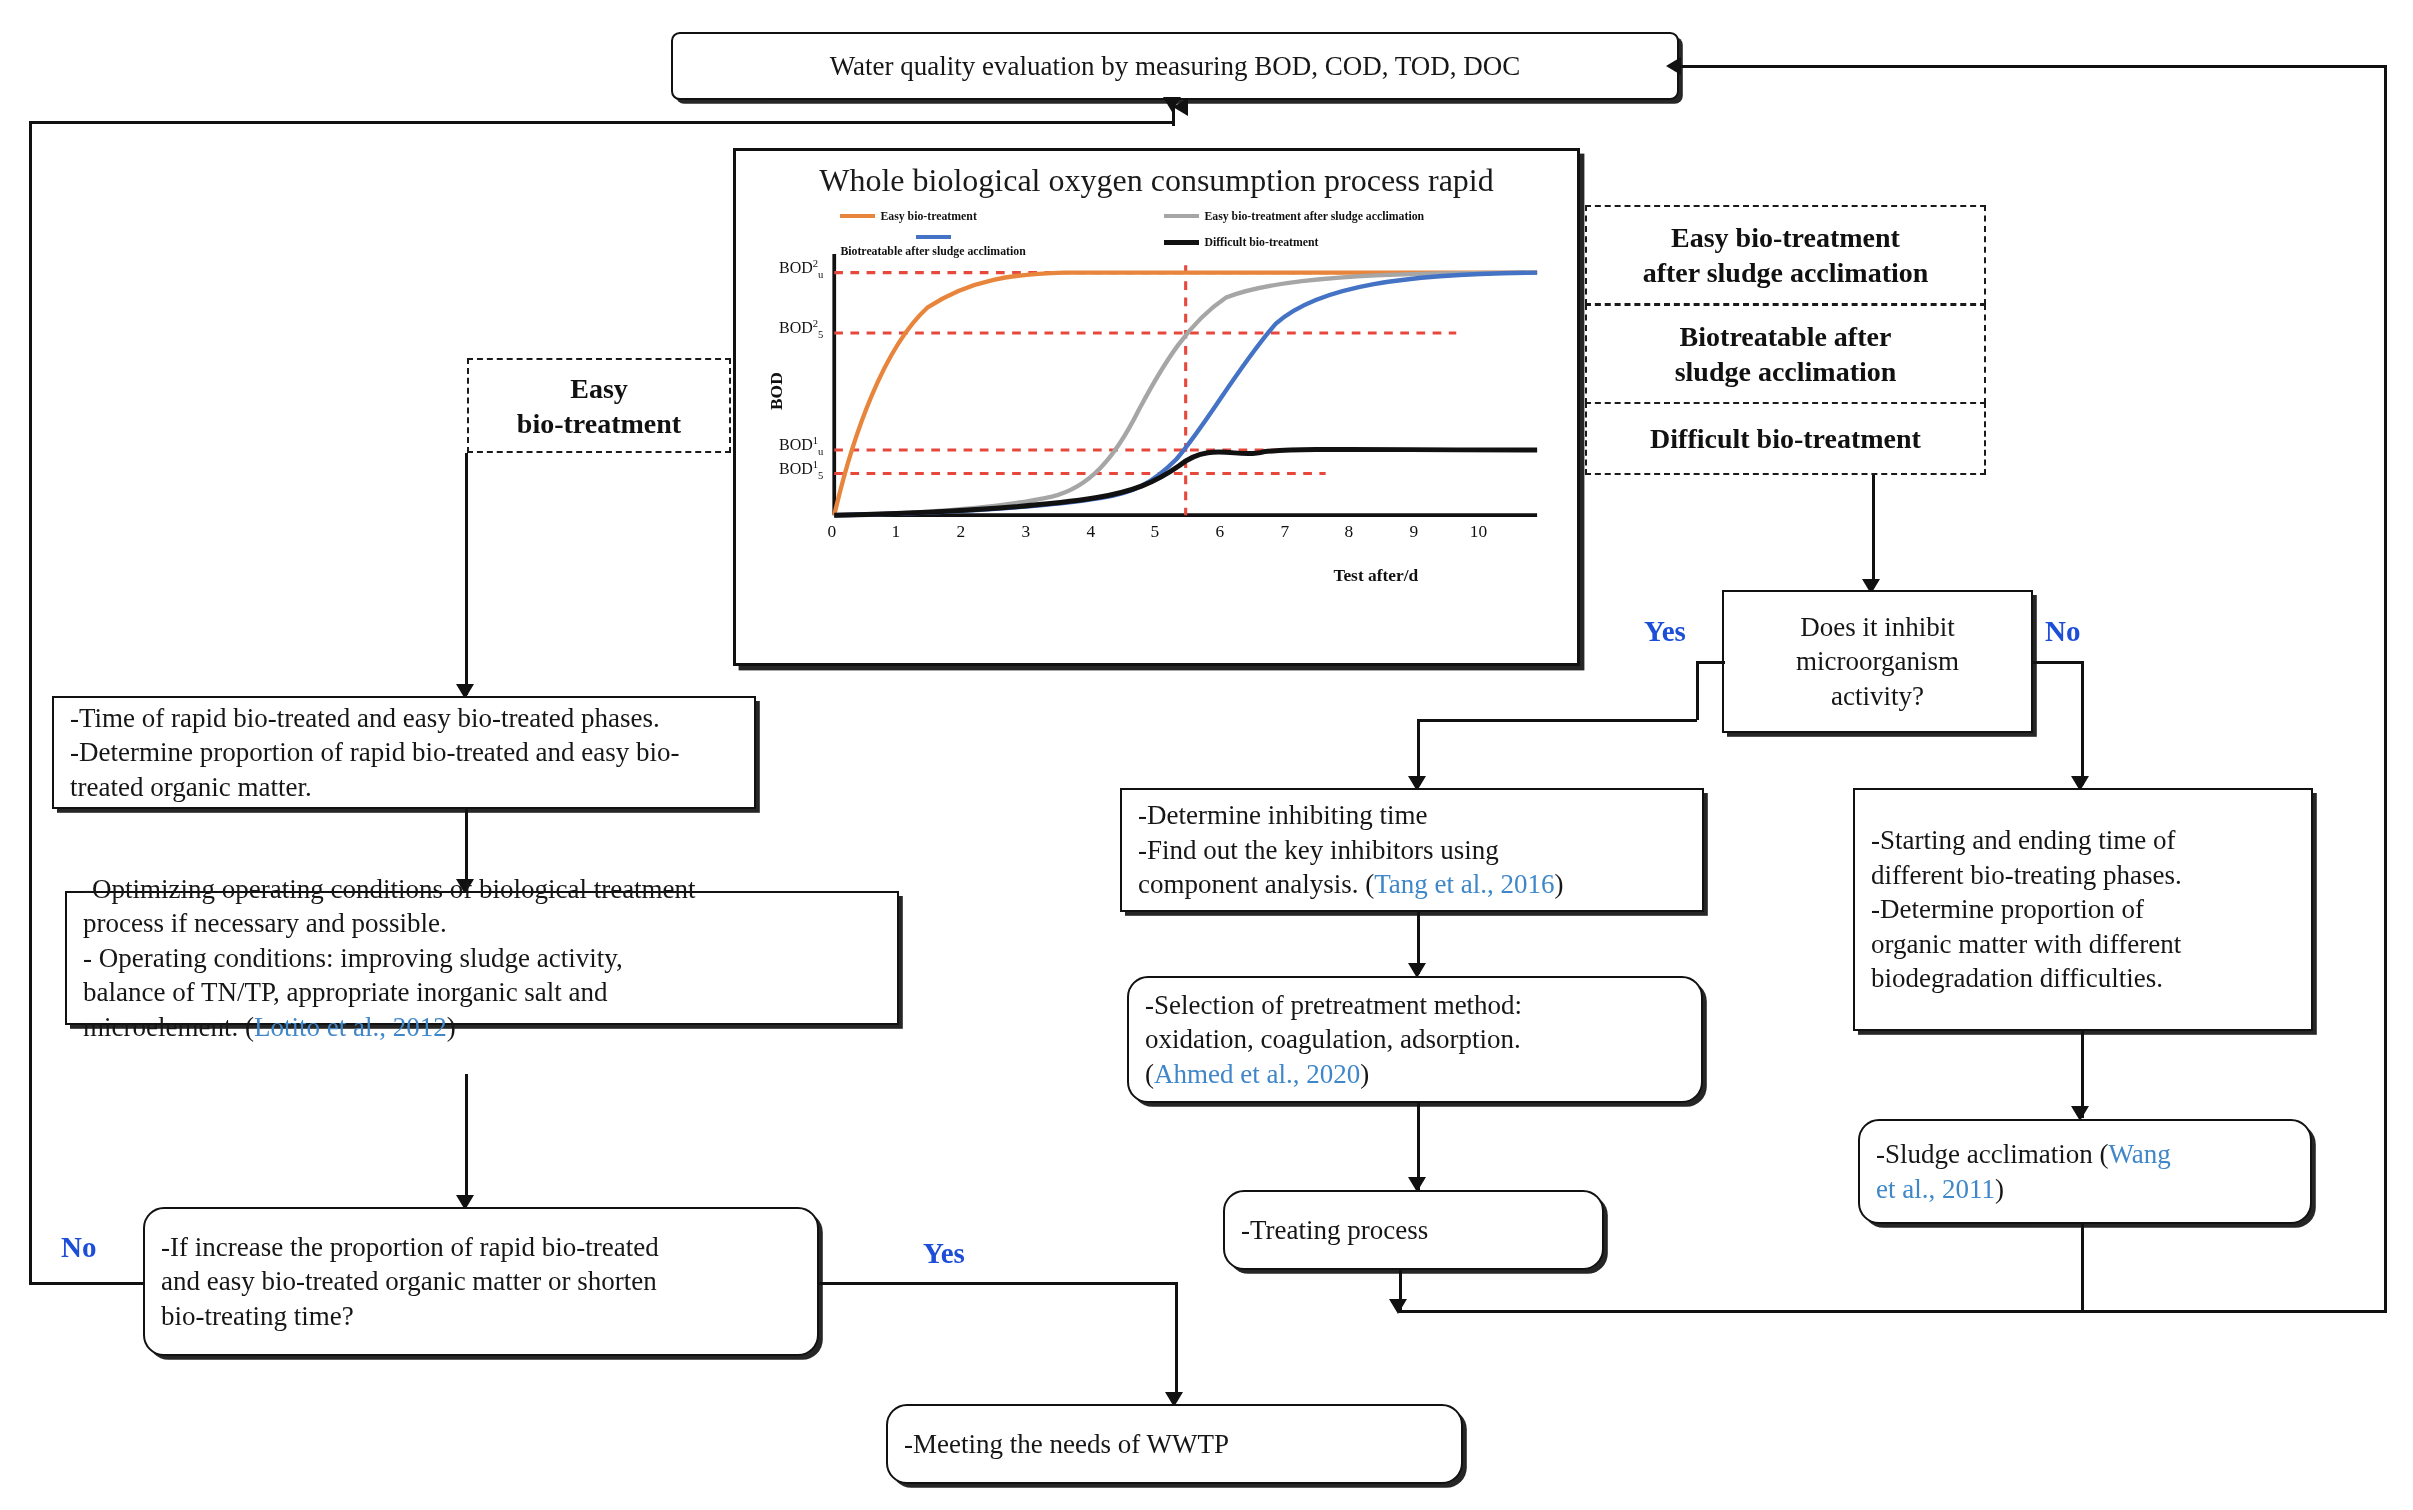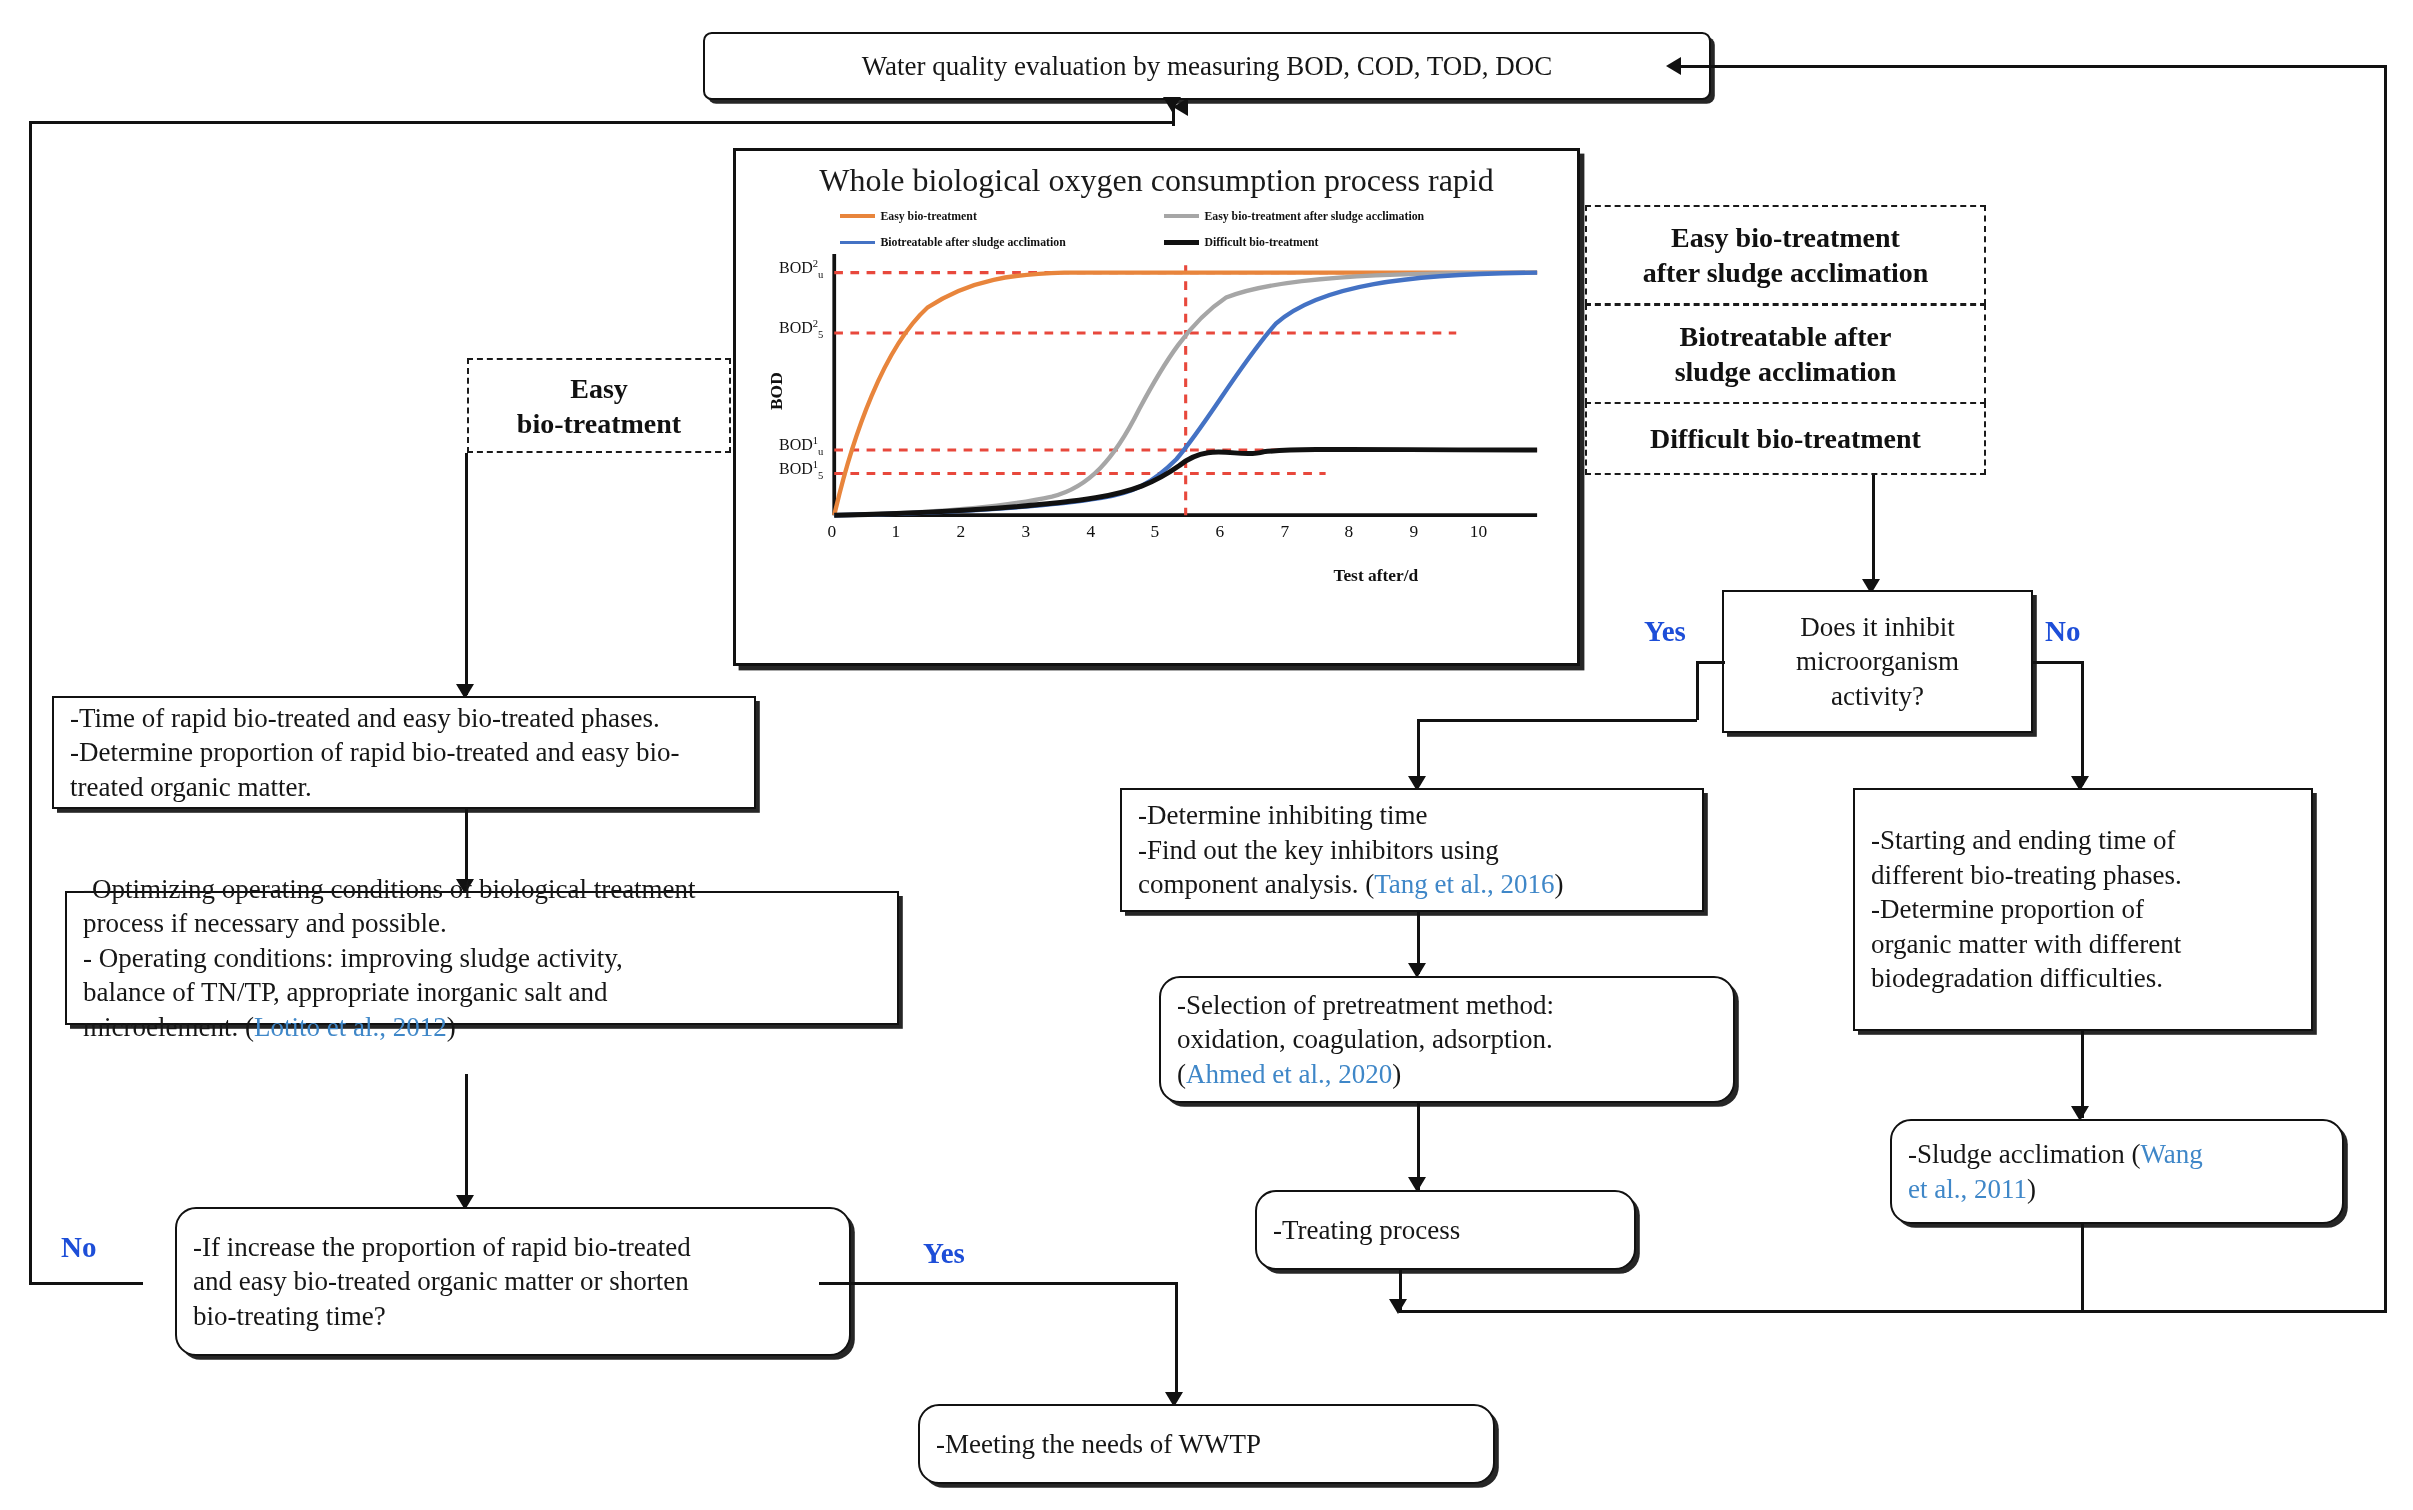--- a/index.html
+++ b/index.html
@@ -2,21 +2,21 @@
 <html style="font-size:10px"><head>
 <meta charset="utf-8">
 <style>
   html,body{margin:0;padding:0;background:#fff;}
   body{font-family:"Liberation Serif", serif;}
   #stage{position:relative;width:2413px;height:1511px;background:#fff;overflow:hidden;}
 
   
   .box{position:absolute;box-sizing:border-box;background:#fff;border:2.5px solid #111;
        display:flex;align-items:center;box-shadow:4.4px 4.4px 0 -0.6px rgba(0,0,0,0.85);}
-  .box.round{border-radius:21px;margin-left:32px;}
+  .box.round{border-radius:21px;}
   .box.pad{padding:8.7px 16px;}
   .box .txt{font-size:27px;line-height:1.28;color:#161616;}
   .box.center .txt{width:100%;text-align:center;}
 
   .dbox{position:absolute;box-sizing:border-box;background:#fff;border:2.5px dashed #1a1a1a;
         display:flex;align-items:center;justify-content:center;text-align:center;}
   .dbox .txt{font-size:28px;line-height:1.25;font-weight:bold;color:#111;}
 
   .cite{color:#3f87c8;}
 
@@ -73,21 +73,21 @@
     <div id="chart-inner">
 
       <div class="lg-row" style="left:87px;top:3.7px;">
         <span class="lg-swatch" style="background:#e8853c;"></span>
         <span class="lg-text">Easy bio-treatment</span>
       </div>
       <div class="lg-row" style="left:411px;top:3.7px;">
         <span class="lg-swatch" style="background:#a6a6a6;"></span>
         <span class="lg-text">Easy bio-treatment after sludge acclimation</span>
       </div>
-      <div class="lg-row" style="left:87px;top:30px;">
+      <div class="lg-row" style="left:87px;top:30px;flex-direction:column;">
         <span class="lg-swatch" style="background:#4472c4;"></span>
         <span class="lg-text">Biotreatable  after sludge acclimation</span>
       </div>
       <div class="lg-row" style="left:411px;top:30px;">
         <span class="lg-swatch" style="background:#111111;height:5px;"></span>
         <span class="lg-text">Difficult bio-treatment</span>
       </div>
 
       <div class="ytick" style="left:0px;top:53px;width:70px;">BOD<sup>2</sup><sub>u</sub></div>
       <div class="ytick" style="left:0px;top:113px;width:70px;">BOD<sup>2</sup><sub>5</sub></div>

